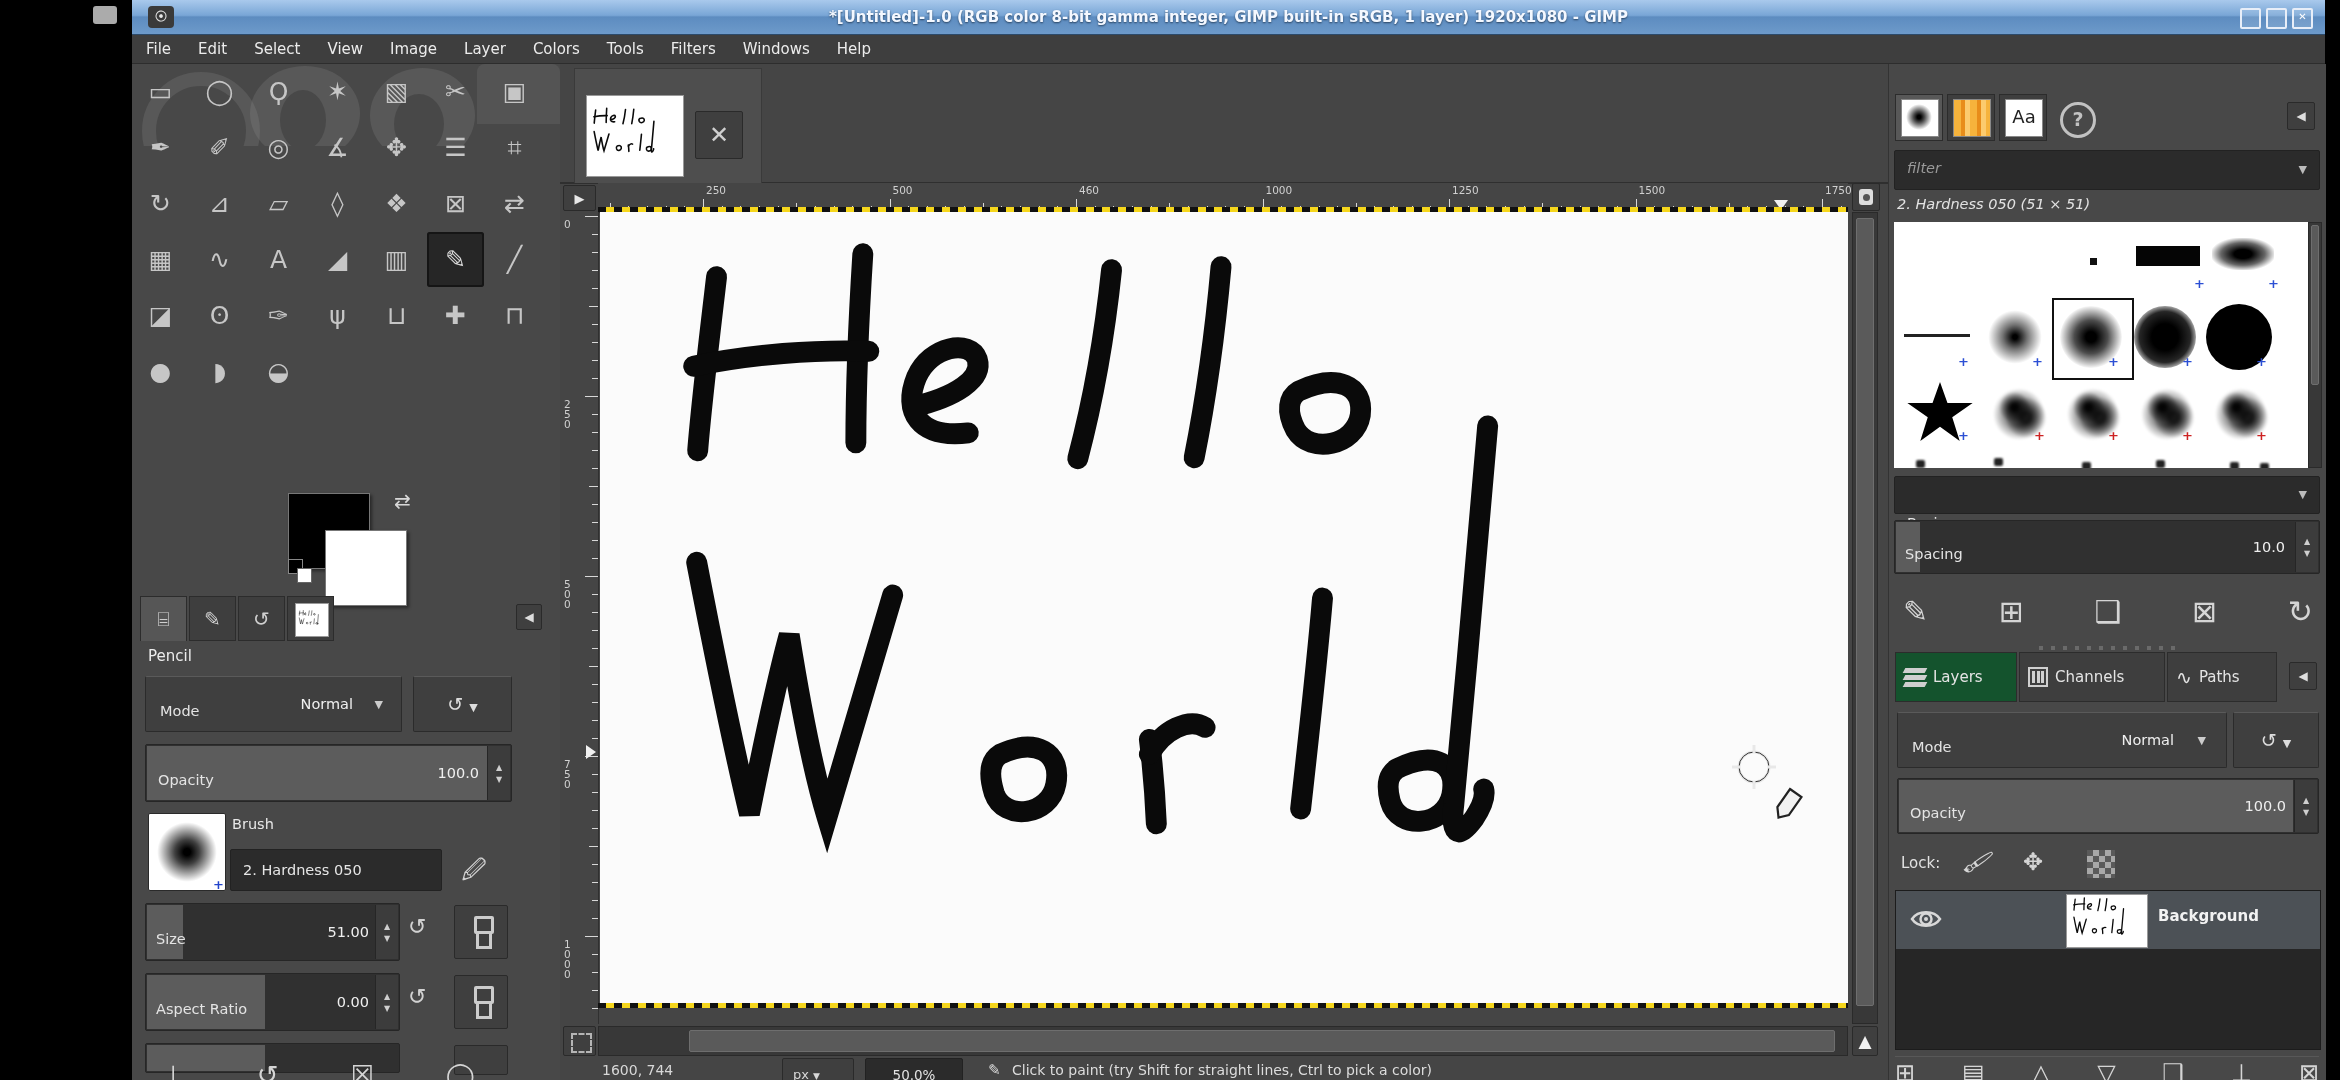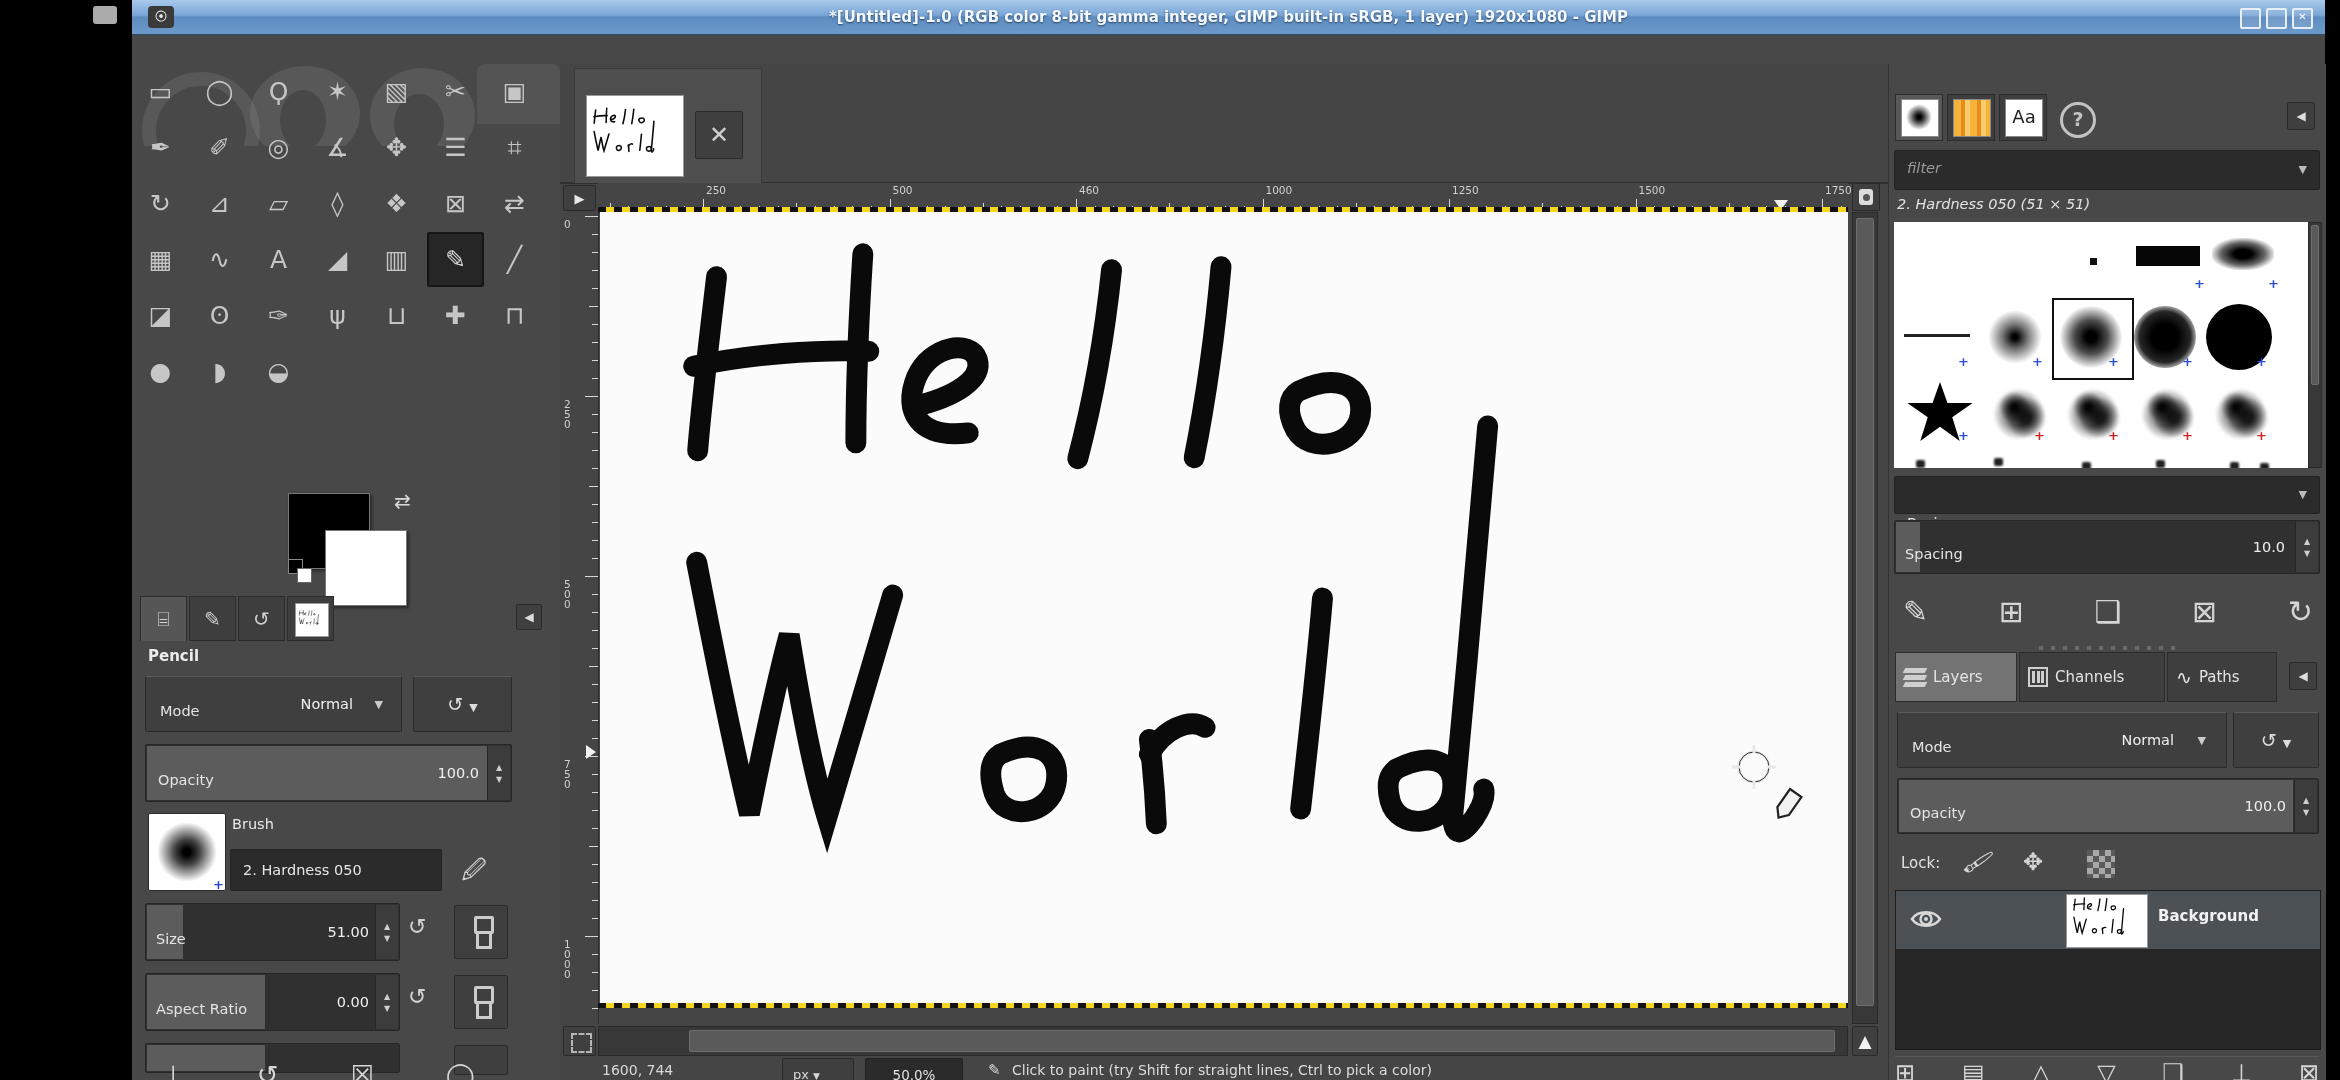--- a/index.html
+++ b/index.html
@@ -62,21 +62,21 @@
     background:
       radial-gradient(circle at 42% 40%, rgba(0,0,0,.95) 6%, transparent 32%),
       radial-gradient(circle at 62% 58%, rgba(0,0,0,.8) 10%, transparent 42%),
       radial-gradient(circle at 50% 52%, rgba(0,0,0,.55) 28%, transparent 62%);
     filter:blur(1.3px);}
   .checker{background-image:linear-gradient(45deg,#a8a8a8 25%,transparent 25%,transparent 75%,#a8a8a8 75%),
       linear-gradient(45deg,#a8a8a8 25%,transparent 25%,transparent 75%,#a8a8a8 75%);
     background-size:12px 12px;background-position:0 0,6px 6px;background-color:#5a5a5a;}
   .ptab{position:absolute;top:0;height:50px;background:#3e3e3e;border:1px solid #2c2c2c;box-sizing:border-box;
     display:flex;align-items:center;gap:7px;padding:0 8px;font-size:15px;color:#e4e4e4;}
-  .ptab.active{background:#737373;}
+  .ptab.active{background:#14532d;}
   .layericon span{display:block;width:22px;height:5px;background:#cfcfcf;margin:2px 0;transform:skewX(-28deg);}
   .chanicon{width:20px;height:20px;border:2px solid #cfcfcf;display:flex;justify-content:space-evenly;align-items:stretch;padding:2px 0;box-sizing:border-box;}
   .chanicon i{width:3px;background:#cfcfcf;}
   .minithumb{background:#fff;border:1px solid #999;}
   .vdigits span{display:block;line-height:10px;}
 </style>
 </head>
 <body>
 
 <div id="root">
@@ -87,20 +87,33 @@
   <div id="win" class="abs">
 
     <div id="titlebar" class="abs">
       <div id="wicon" class="abs">⦿</div>
       <div class="title">*[Untitled]-1.0 (RGB color 8-bit gamma integer, GIMP built-in sRGB, 1 layer) 1920x1080 - GIMP</div>
       <div class="winctl abs" style="right:64px;"></div>
       <div class="winctl abs" style="right:38px;"></div>
       <div class="winctl abs" style="right:12px;">✕</div>
     </div>
 
+    <div id="menubar" class="abs">
+        <span class="menuitem">File</span>
+        <span class="menuitem">Edit</span>
+        <span class="menuitem">Select</span>
+        <span class="menuitem">View</span>
+        <span class="menuitem">Image</span>
+        <span class="menuitem">Layer</span>
+        <span class="menuitem">Colors</span>
+        <span class="menuitem">Tools</span>
+        <span class="menuitem">Filters</span>
+        <span class="menuitem">Windows</span>
+        <span class="menuitem">Help</span>
+      </div>
 
     <div id="toolbox" class="abs">
 
       <div class="abs" style="left:0;top:0;width:428px;height:82px;overflow:hidden;">
         <div class="ghost abs" style="left:10px;top:8px;width:90px;height:90px;"></div>
         <div class="abs" style="left:118px;top:2px;width:110px;height:95px;background:rgba(160,160,160,.18);border-radius:50%;"></div>
         <div class="ghost abs" style="left:148px;top:26px;width:46px;height:60px;border-width:0;background:#484848;border-radius:50%;"></div>
         <div class="abs" style="left:238px;top:4px;width:105px;height:95px;background:rgba(160,160,160,.18);border-radius:50%;"></div>
         <div class="abs" style="left:262px;top:30px;width:50px;height:60px;background:#484848;border-radius:50%;"></div>
         <div class="abs" style="left:345px;top:0;width:83px;height:60px;background:rgba(160,160,160,.14);border-radius:8px 8px 0 0;"></div>
@@ -159,21 +172,21 @@
       <div class="ltab abs active" style="left:8px;">⌸</div>
       <div class="ltab abs" style="left:57px;">✎</div>
       <div class="ltab abs" style="left:106px;">↺</div>
       <div class="ltab abs" style="left:155px;">
         <div class="minithumb abs" style="left:7px;top:6px;width:32px;height:32px;"><svg viewBox="0 0 1250 795" width="30" height="30">
               <use href="#helloPath"></use>
             </svg></div>
       </div>
       <div class="framebtn abs" style="left:384px;top:540px;width:26px;height:26px;color:#ddd;text-align:center;line-height:24px;font-size:12px;">◀</div>
 
-      <div class="abs" style="left:16px;top:583px;font-weight:bold;font-size:15px;color:#ececec;">Pencil</div>
+      <div class="abs" style="left:16px;top:583px;font-weight:normal;font-size:15px;color:#ececec;">Pencil</div>
 
       <div class="panelrow abs" style="left:13px;top:612px;width:257px;height:56px;">
         <span class="rowlabel" style="left:14px;top:19px;">Mode</span>
         <span class="rowval" style="right:48px;top:19px;">Normal</span>
         <span class="abs" style="right:18px;top:21px;font-size:11px;color:#ccc;">▼</span>
       </div>
       <div class="panelrow abs" style="left:281px;top:612px;width:99px;height:56px;text-align:center;line-height:54px;color:#ddd;font-size:19px;">↺ <span style="font-size:11px;">▼</span></div>
 
       <div class="sliderrow abs" style="left:13px;top:680px;width:367px;height:58px;">
         <div class="sliderfill" style="width:340px;"></div>

